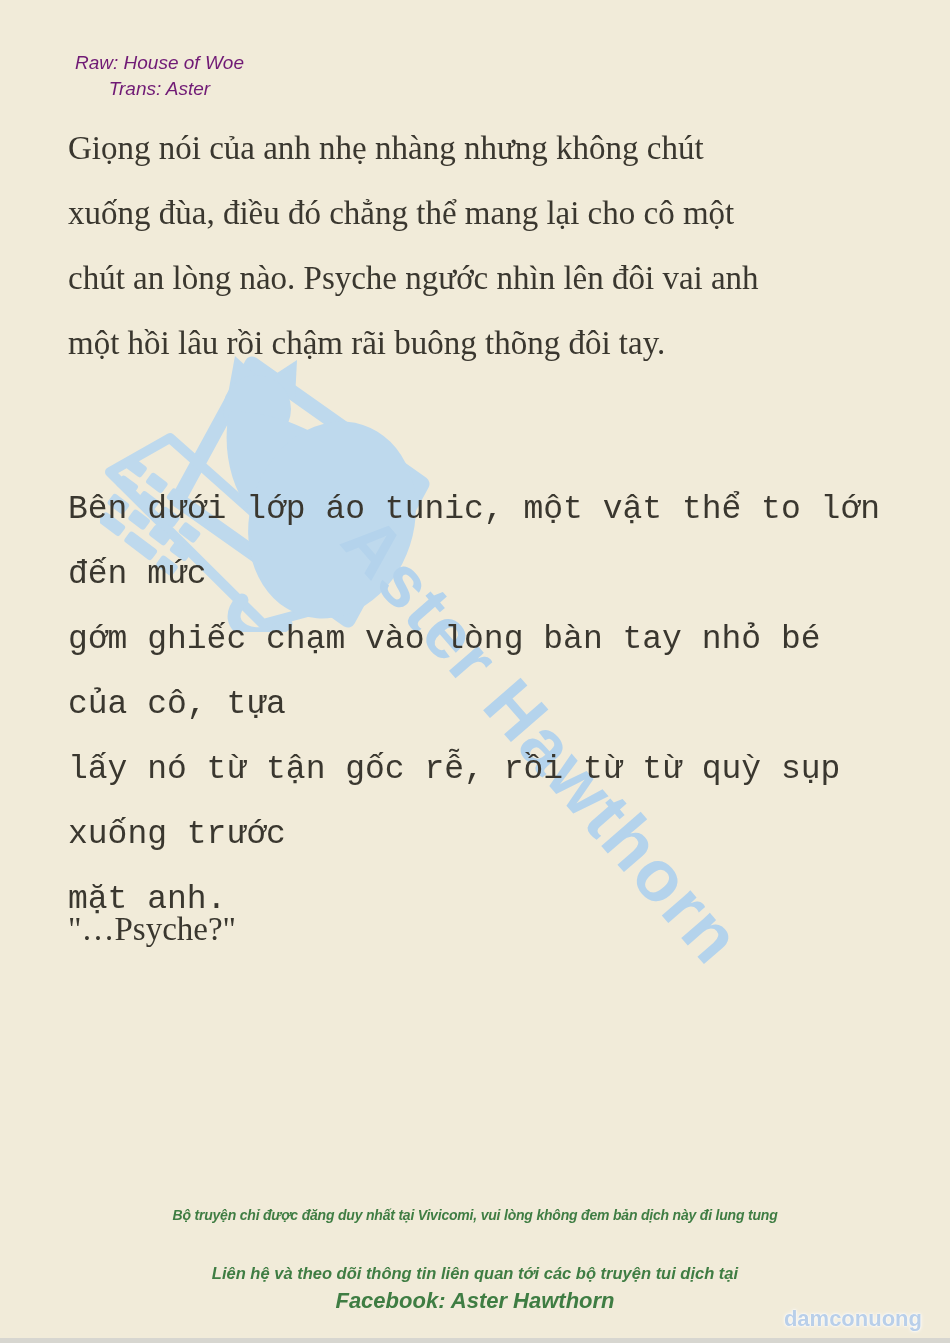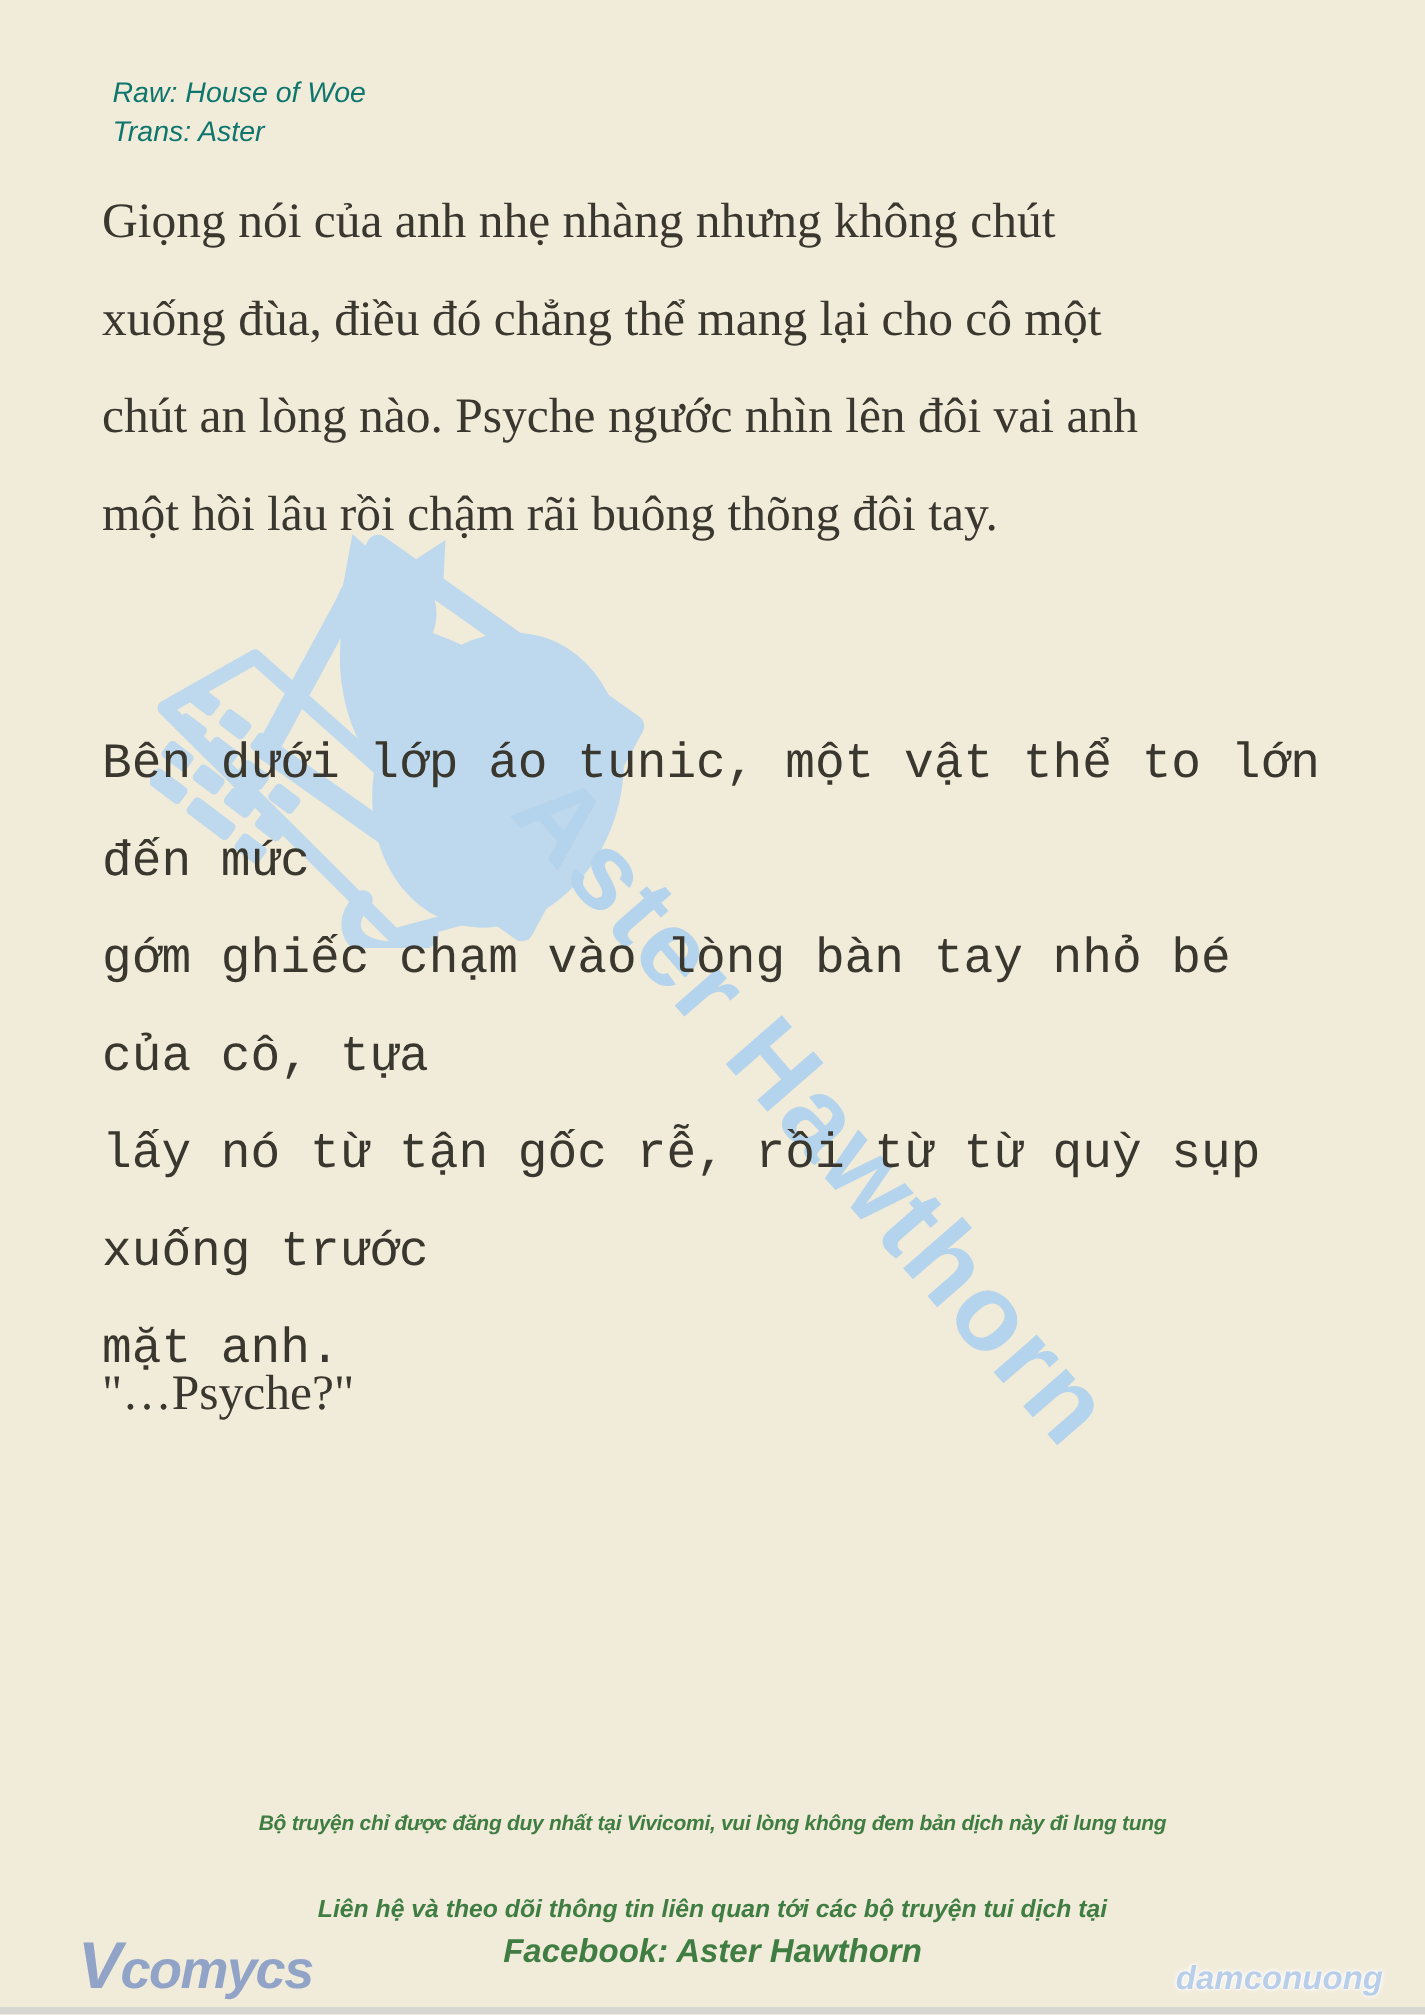--- a/index.html
+++ b/index.html
@@ -40,21 +40,22 @@
   
   .content { position: absolute; inset: 0; }
 
   .header {
     position: absolute;
     left: 75px;
     top: 50px;
     font-style: italic;
     font-size: 19px;
     line-height: 26px;
-    color: #0f766e;
+    color: #701a75;
+    text-align: center;
   }
 
   .bodytext {
     position: absolute;
     left: 68px;
     right: 55px;
     font-family: "Liberation Serif", serif;
     font-size: 33px;
     line-height: 65px;
     color: #3a372f;
@@ -90,21 +91,20 @@
   .brand::first-letter { font-size: 44px; }
 
   .credit {
     position: absolute;
     right: 28px;
     top: 1306px;
     font-weight: bold;
     font-size: 22px;
     color: #b9cfe9;
     text-shadow: 0 0 4px #ffffff, 0 0 2px #ffffff, 0 0 1px #ffffff;
-    font-style: italic;
   }
 
   .bottom-edge {
     position: absolute;
     left: 0; right: 0; bottom: 0;
     height: 5px;
     background: #d7d6d0;
   }
 </style>
 </head>
@@ -172,19 +172,18 @@
     </div>
 
     <div class="bodytext dialogue">"…Psyche?"</div>
 
     <div class="footer-notice">
       <div class="l1">Bộ truyện chỉ được đăng duy nhất tại Vivicomi, vui lòng không đem bản dịch này đi lung tung</div>
       <div class="l2">Liên hệ và theo dõi thông tin liên quan tới các bộ truyện tui dịch tại</div>
       <div class="l3">Facebook: Aster Hawthorn</div>
     </div>
 
-    <div class="brand">Vcomycs</div>
 
     <div class="credit">damconuong</div>
 
     <div class="bottom-edge"></div>
   </div>
 </div>
 
 </body></html>

